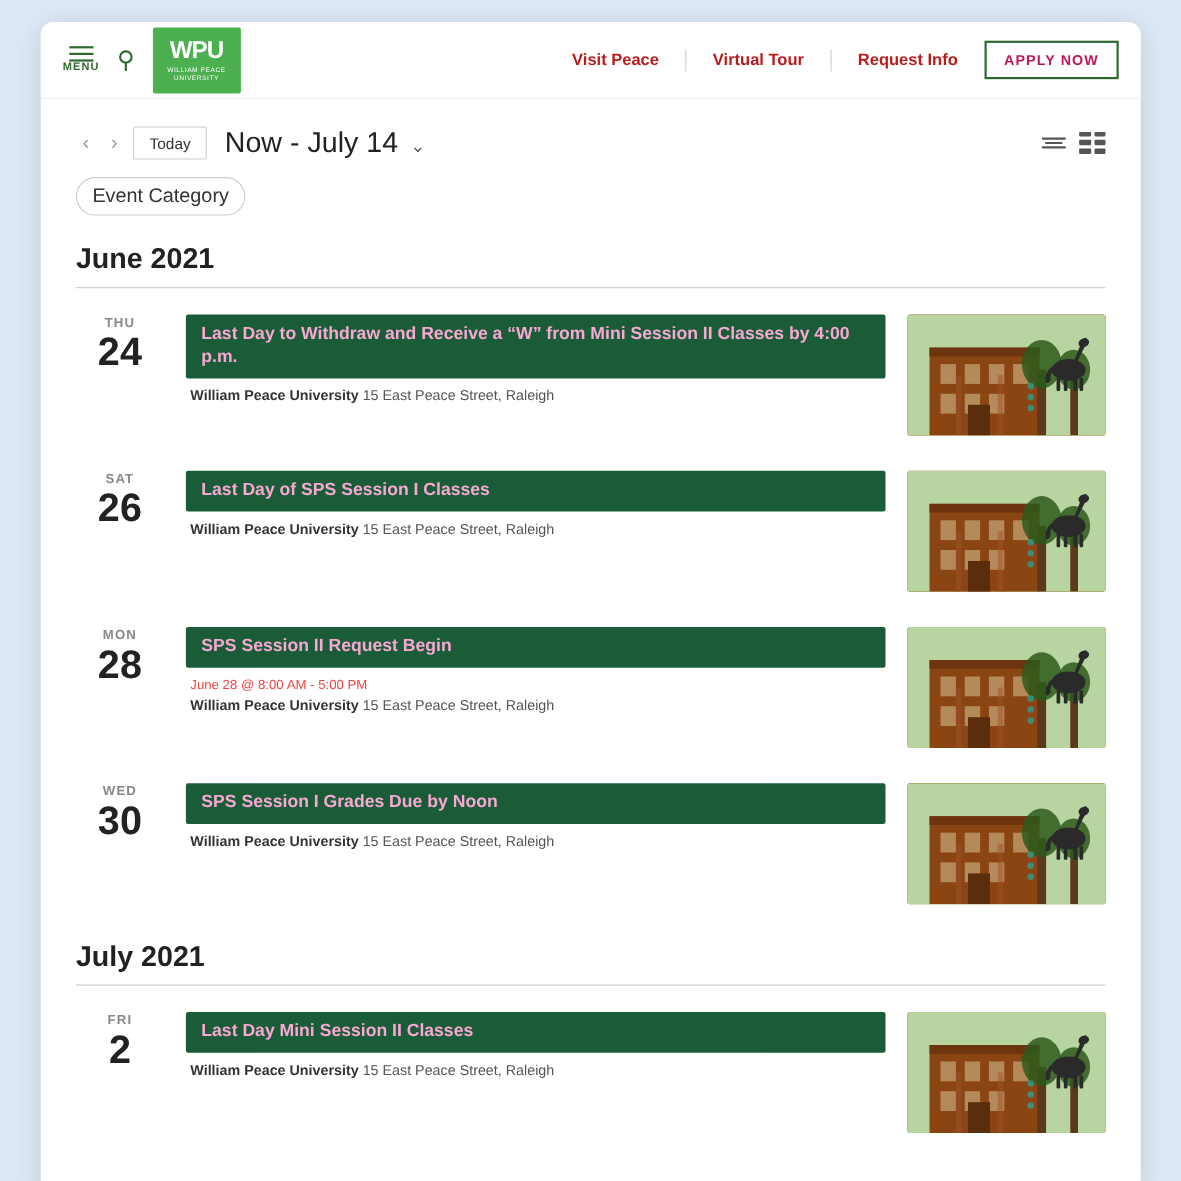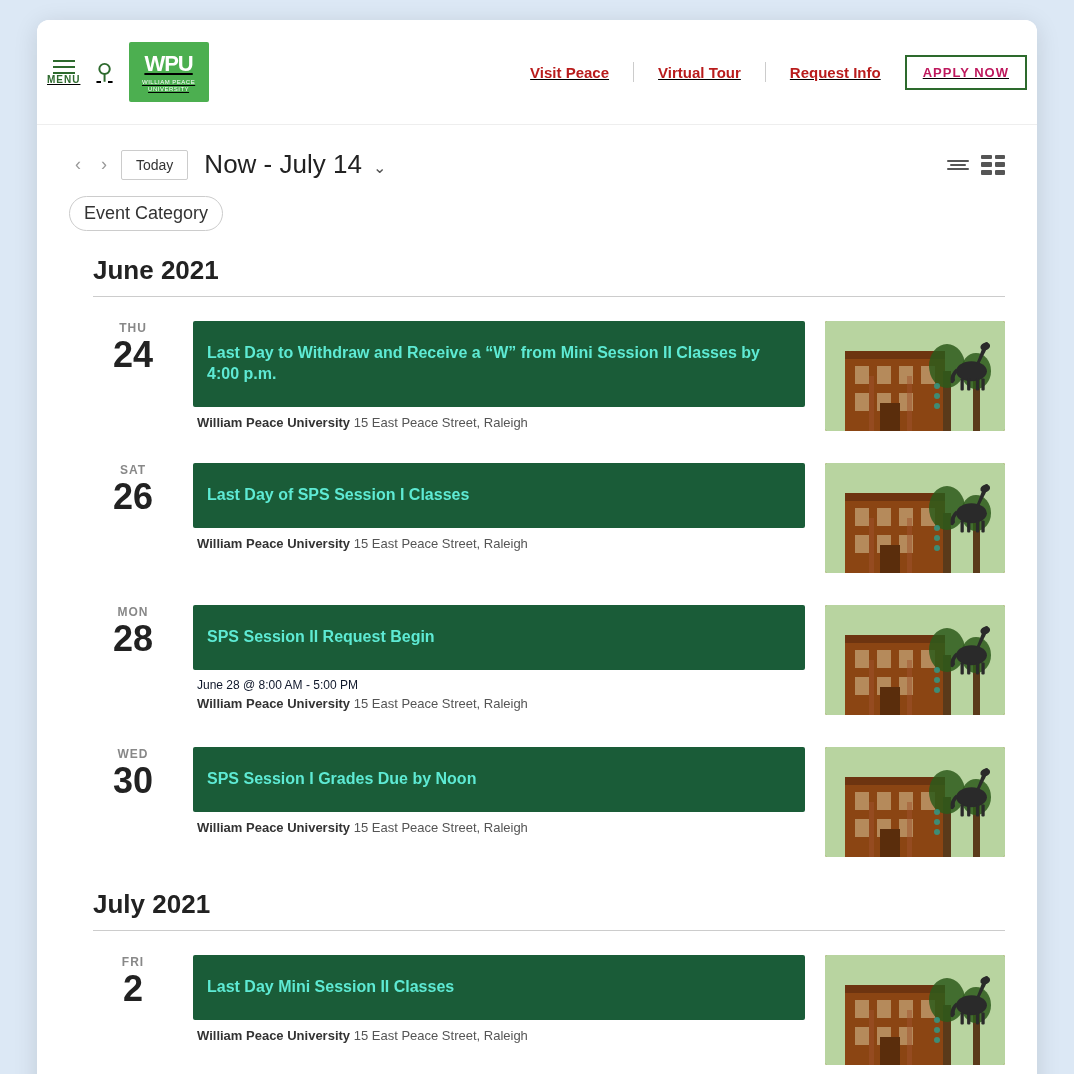--- a/index.html
+++ b/index.html
@@ -17,24 +17,23 @@
       border-radius: 12px;
       box-shadow: 0 4px 24px rgba(0,0,0,0.12);
       width: 1000px;
       overflow: hidden;
     }
     
     .nav {
       background: #fff;
       display: flex;
       align-items: center;
-      padding: 0 10px;
-      height: 105px;
+      padding: 0 20px;
+      height: 70px;
       border-bottom: 1px solid #eee;
-      text-decoration: underline;
     }
     .nav-left {
       display: flex;
       align-items: center;
       gap: 16px;
       flex: 1;
     }
     .menu-btn {
       display: flex;
       flex-direction: column;
@@ -187,21 +186,20 @@
       padding: 6px 14px;
       font-size: 18px;
       cursor: pointer;
       border-radius: 20px;
       color: #333;
       margin-bottom: 24px;
     }
     
     .month-section {
       margin-bottom: 32px;
-      margin-left: 24px;
     }
     .month-title {
       font-size: 26px;
       font-weight: 700;
       color: #222;
       padding-bottom: 10px;
       border-bottom: 1px solid #ccc;
       margin-bottom: 24px;
     }
     
@@ -228,40 +226,40 @@
       font-weight: 700;
       color: #222;
       line-height: 1;
       margin-top: 2px;
     }
     .event-details {
       flex: 1;
     }
     .event-title-bar {
       background: #1a5c38;
-      color: #5eead4;
+      color: #f9a8d4;
       font-size: 16px;
       font-weight: 600;
-      padding: 22px 14px;
+      padding: 8px 14px;
       border-radius: 2px;
       margin-bottom: 8px;
       line-height: 1.3;
     }
     .event-meta {
       font-size: 13px;
       color: #555;
       padding-left: 4px;
     }
     .event-meta strong {
       color: #333;
       font-weight: 700;
     }
     .event-time {
       font-size: 12px;
-      color: #0f172a;
+      color: #ef4444;
       padding-left: 4px;
       margin-bottom: 4px;
     }
     .event-thumb {
       width: 180px;
       height: 110px;
       flex-shrink: 0;
       background: #8B6914;
       border-radius: 2px;
       overflow: hidden;

